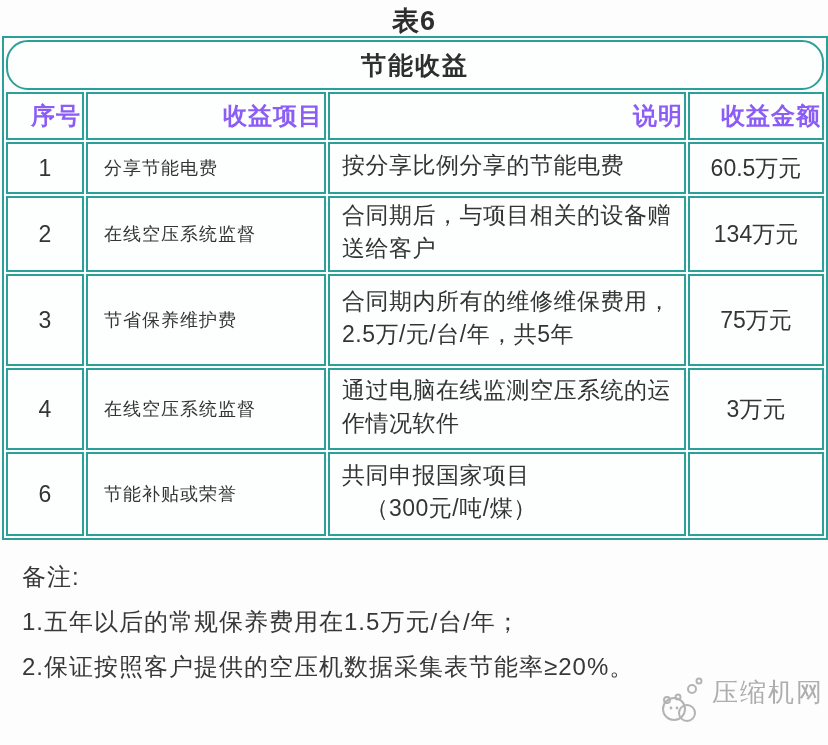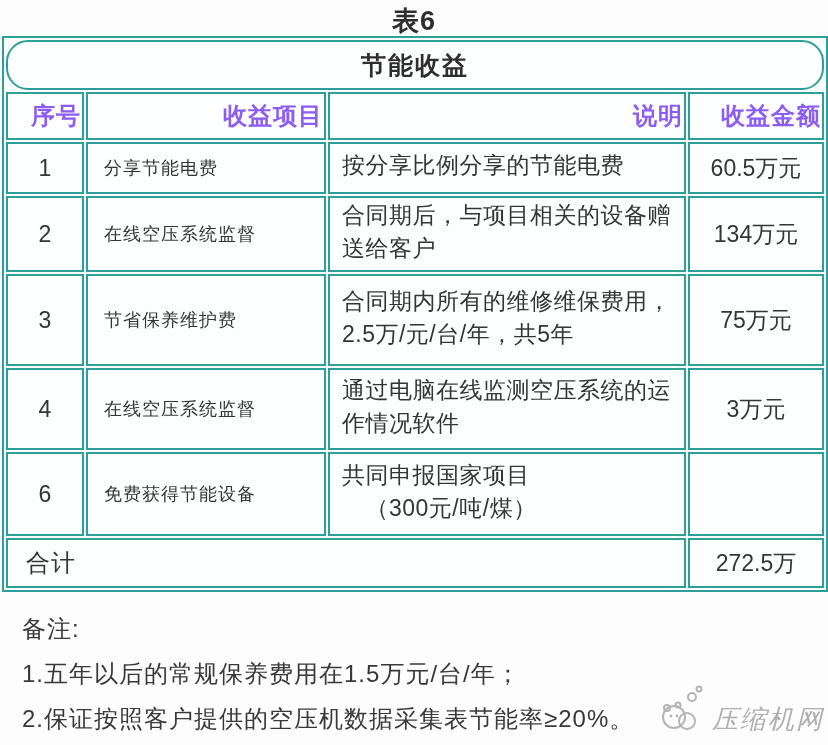--- a/index.html
+++ b/index.html
@@ -76,25 +76,24 @@
     margin: 14px 0 0 22px;
     font-size: 24px;
     line-height: 45px;
     letter-spacing: 1px;
     color: #383838;
   }
 
   .watermark {
     position: absolute;
     right: 4px;
-    bottom: 8px;
+    bottom: 16px;
     display: flex;
-    align-items: flex-end;
+    align-items: flex-start;
     color: #b0b0b0;
-    font-style: italic;
   }
   .watermark .wm-text {
     font-size: 26px;
     letter-spacing: 2px;
     color: #aeaeae;
   }
   .watermark svg { margin-right: 4px; }
 </style>
 </head>
 <body>
@@ -144,30 +143,26 @@
 
       <tr class="row-4">
         <td class="no-cell">4</td>
         <td class="item-cell">在线空压系统监督</td>
         <td class="desc-cell">通过电脑在线监测空压系统的运作情况软件</td>
         <td class="amt-cell">3万元</td>
       </tr>
 
       <tr class="row-5">
         <td class="no-cell">6</td>
-        <td class="item-cell">免费获得节能设备</td>
+        <td class="item-cell">节能补贴或荣誉</td>
         <td class="desc-cell">共同申报国家项目
 　（300元/吨/煤）</td>
         <td class="amt-cell"></td>
       </tr>
 
-      <tr class="total-row">
-        <td colspan="3" class="total-label">合计</td>
-        <td class="amt-cell">272.5万</td>
-      </tr>
     </tbody>
   </table>
 
   <div class="notes">
     <div>备注:</div>
     <div>1.五年以后的常规保养费用在1.5万元/台/年；</div>
     <div>2.保证按照客户提供的空压机数据采集表节能率≥20%。</div>
 
   </div>
 

